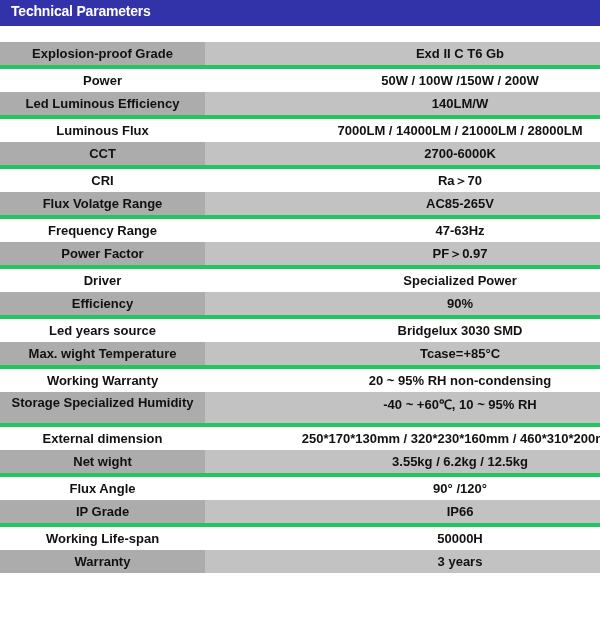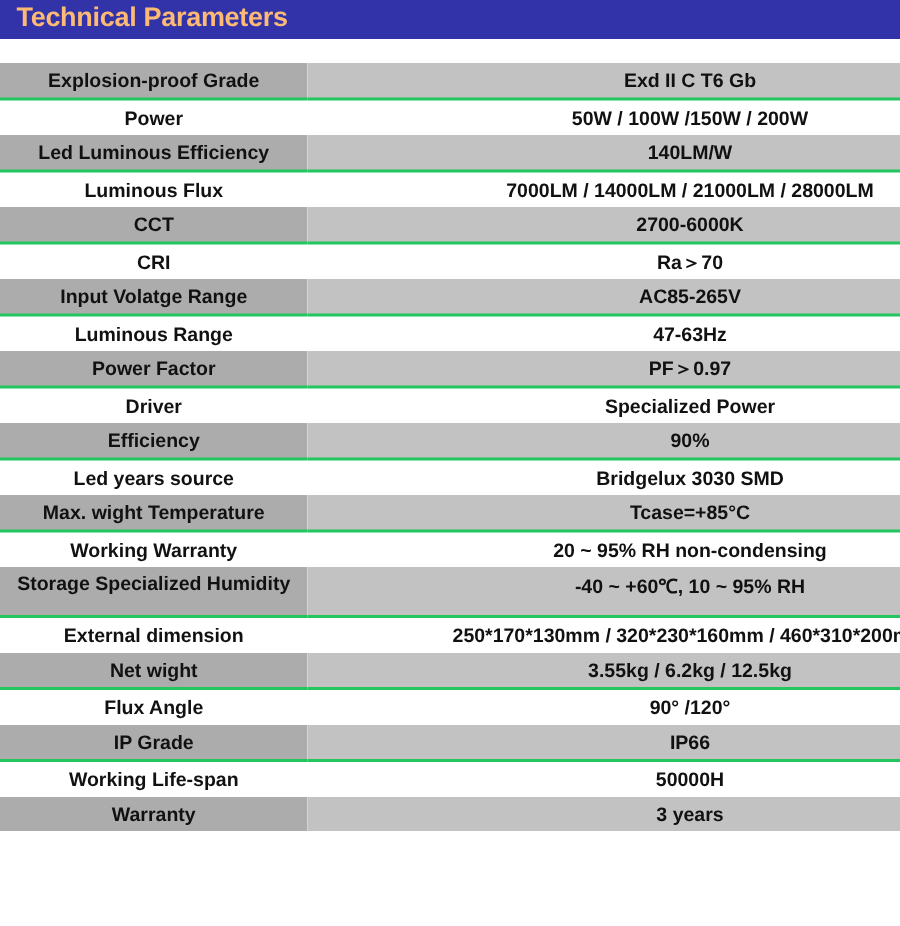--- a/index.html
+++ b/index.html
@@ -1,33 +1,33 @@
 <!DOCTYPE html>
 <html><head>
 <meta charset="utf-8">
 <style>
   html, body { margin: 0; padding: 0; background: #ffffff; }
   body { width: 600px; height: 617px; overflow: hidden; position: relative;
          font-family: "Liberation Sans", sans-serif; }
   .title-bar { position: absolute; left: 0; top: 0; width: 600px; height: 26px;
                background: #3333a9; }
   .title-text { position: absolute; left: 11px; top: 0px; line-height: 22px;
-                color: #fdba74; font-weight: bold; font-size: 18px; letter-spacing: -0.2px; }
+                color: #ffffff; font-weight: bold; font-size: 14px; letter-spacing: -0.2px; }
   .spec-table { position: absolute; left: 0; top: 42px; width: 715px;
                 border-collapse: collapse; table-layout: fixed; }
   .spec-table td { padding: 0; height: 23px; font-weight: bold; font-size: 13px;
                    color: #111111; text-align: center; white-space: nowrap; overflow: hidden;
                    vertical-align: middle; }
   .spec-table col.c1 { width: 205px; }
   .spec-table col.c2 { width: 510px; }
   .row-gray td.label { background: #acacac; }
   .row-gray td.value { background: #c2c2c2; }
   .row-white td { background: #ffffff; }
   .row-tall td { height: 33px; vertical-align: top; padding-top: 3px; box-sizing: border-box; }
-  .row-white td.value, .row-white td.label { border-top: 2px solid #22c55e; }
+  .row-white td.value, .row-white td.label { border-top: 4px solid #22c55e; }
 </style>
 </head>
 <body>
 
 <div class="title-bar">
   <div class="title-text">Technical Parameters</div>
 </div>
 
 <table class="spec-table">
   <colgroup>
@@ -53,25 +53,25 @@
     </tr>
     <tr class="row-gray">
       <td class="label">CCT</td>
       <td class="value">2700-6000K</td>
     </tr>
     <tr class="row-white">
       <td class="label">CRI</td>
       <td class="value">Ra＞70</td>
     </tr>
     <tr class="row-gray">
-      <td class="label">Input Volatge Range</td>
+      <td class="label">Flux Volatge Range</td>
       <td class="value">AC85-265V</td>
     </tr>
     <tr class="row-white">
-      <td class="label">Luminous Range</td>
+      <td class="label">Frequency Range</td>
       <td class="value">47-63Hz</td>
     </tr>
     <tr class="row-gray">
       <td class="label">Power Factor</td>
       <td class="value">PF＞0.97</td>
     </tr>
     <tr class="row-white">
       <td class="label">Driver</td>
       <td class="value">Specialized Power</td>
     </tr>

